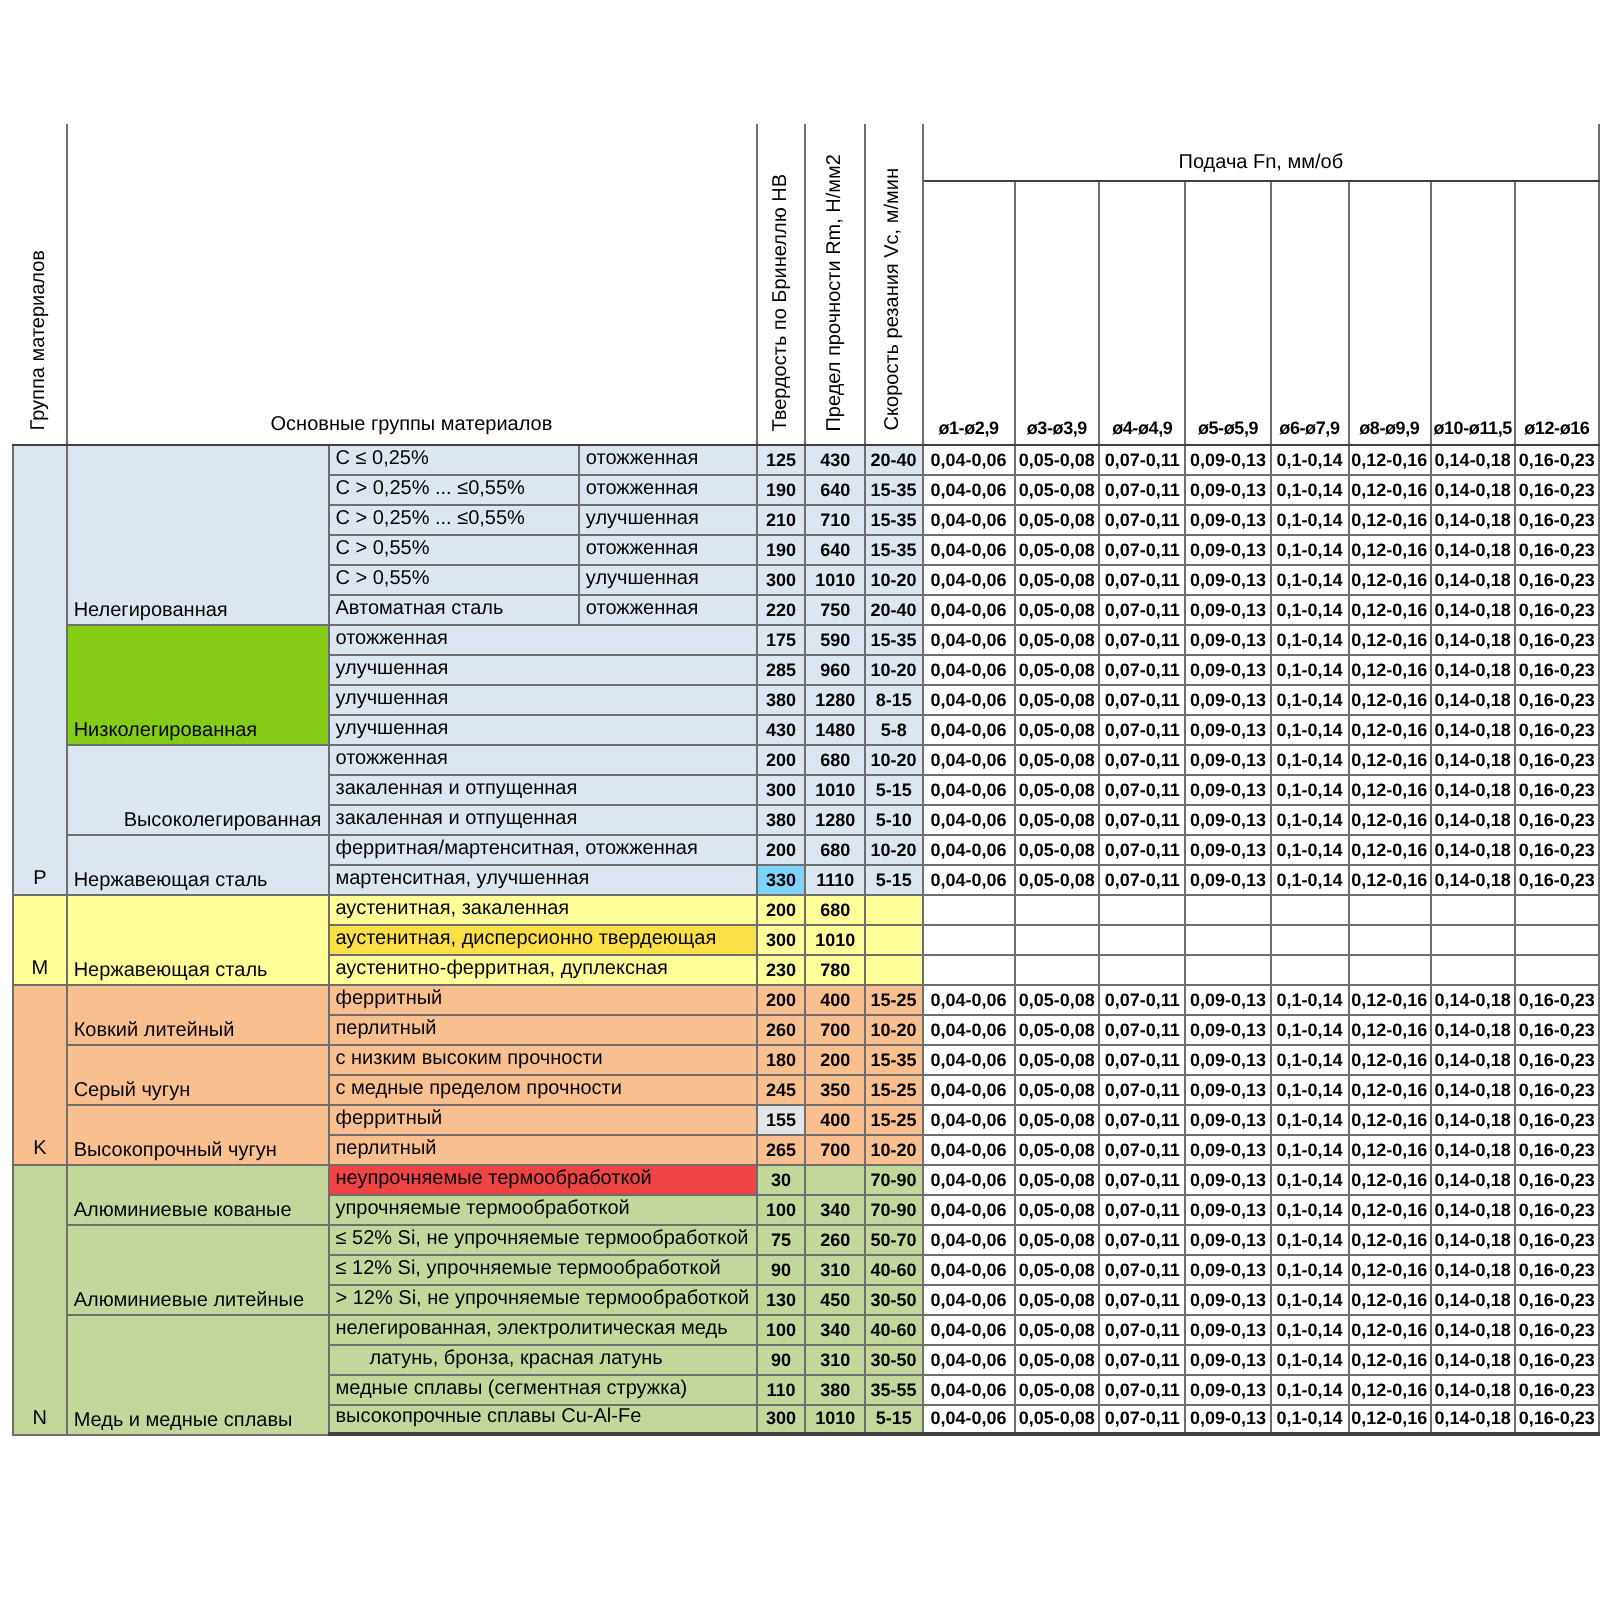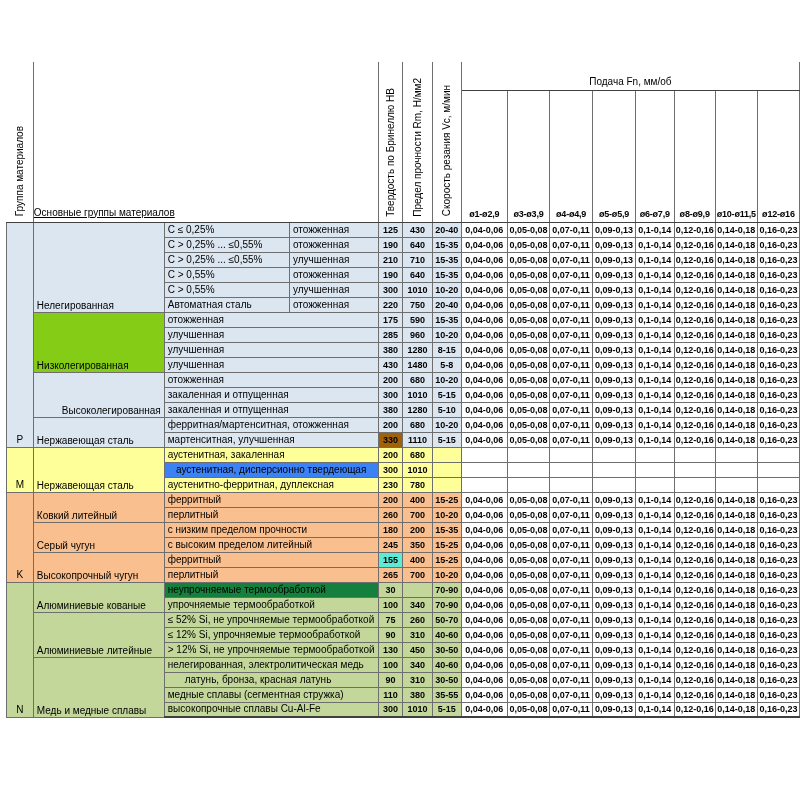--- a/index.html
+++ b/index.html
@@ -8,21 +8,21 @@
   th,td{font-size:10px;line-height:12px;overflow:hidden;white-space:nowrap;padding:0;}
   tbody tr{height:15px;}
   td{border:1px solid #6e6e6e;}
   thead th{border:1px solid #6e6e6e;border-top:none;font-weight:normal;vertical-align:bottom;background:#fff;}
   thead th:first-child{border-left:none;}
   thead th{border-bottom-color:#404040;}
   .hrow1{height:28px;}
   .hrow2{height:132px;}
   .vth{text-align:center;}
   .vtext{display:inline-block;writing-mode:vertical-rl;transform:rotate(180deg);white-space:nowrap;padding:2px 0;}
-  .main-hdr{text-align:left;padding-bottom:3px;text-decoration:underline;}
+  .main-hdr{text-align:center;padding-bottom:3px;}
   .feed-hdr{text-align:center;padding-bottom:2px;}
   .dia{text-align:center;font-weight:bold;font-size:9px;letter-spacing:-0.2px;padding-bottom:2px;}
   .mat{text-align:left;padding:0 3px;}
   .num{text-align:center;font-weight:bold;font-size:9px;}
   .grp{vertical-align:bottom;text-align:left;padding:0 3px;}
   .letter{vertical-align:bottom;text-align:center;padding-bottom:1px;}
   tbody tr:last-child td{border-bottom:2px solid #404040;}
 </style>
 </head>
 <body>
@@ -268,21 +268,21 @@
         <td class="num">0,05-0,08</td>
         <td class="num">0,07-0,11</td>
         <td class="num">0,09-0,13</td>
         <td class="num">0,1-0,14</td>
         <td class="num">0,12-0,16</td>
         <td class="num">0,14-0,18</td>
         <td class="num">0,16-0,23</td>
       </tr>
       <tr>
         <td class="mat" colspan="2" style="background: rgb(220, 230, 241);">мартенситная, улучшенная</td>
-        <td class="num" style="background: #a16207;">330</td>
+        <td class="num" style="background: #7dd3fc;">330</td>
         <td class="num" style="background: rgb(220, 230, 241);">1110</td>
         <td class="num" style="background: rgb(220, 230, 241);">5-15</td>
         <td class="num">0,04-0,06</td>
         <td class="num">0,05-0,08</td>
         <td class="num">0,07-0,11</td>
         <td class="num">0,09-0,13</td>
         <td class="num">0,1-0,14</td>
         <td class="num">0,12-0,16</td>
         <td class="num">0,14-0,18</td>
         <td class="num">0,16-0,23</td>
@@ -297,21 +297,21 @@
         <td class="num"></td>
         <td class="num"></td>
         <td class="num"></td>
         <td class="num"></td>
         <td class="num"></td>
         <td class="num"></td>
         <td class="num"></td>
         <td class="num"></td>
       </tr>
       <tr>
-        <td class="mat" colspan="2" style="background: #3b82f6; text-align: center;">аустенитная, дисперсионно твердеющая</td>
+        <td class="mat" colspan="2" style="background: #fde047;">аустенитная, дисперсионно твердеющая</td>
         <td class="num" style="background: rgb(255, 255, 153);">300</td>
         <td class="num" style="background: rgb(255, 255, 153);">1010</td>
         <td class="num" style="background: rgb(255, 255, 153);"></td>
         <td class="num"></td>
         <td class="num"></td>
         <td class="num"></td>
         <td class="num"></td>
         <td class="num"></td>
         <td class="num"></td>
         <td class="num"></td>
@@ -356,51 +356,51 @@
         <td class="num">0,05-0,08</td>
         <td class="num">0,07-0,11</td>
         <td class="num">0,09-0,13</td>
         <td class="num">0,1-0,14</td>
         <td class="num">0,12-0,16</td>
         <td class="num">0,14-0,18</td>
         <td class="num">0,16-0,23</td>
       </tr>
       <tr>
         <td class="grp" rowspan="2" style="background: rgb(250, 191, 143);">Серый чугун</td>
-        <td class="mat" colspan="2" style="background: rgb(250, 191, 143);">с низким пределом прочности</td>
+        <td class="mat" colspan="2" style="background: rgb(250, 191, 143);">с низким высоким прочности</td>
         <td class="num" style="background: rgb(250, 191, 143); margin-top: 36px;">180</td>
         <td class="num" style="background: rgb(250, 191, 143);">200</td>
         <td class="num" style="background: rgb(250, 191, 143);">15-35</td>
         <td class="num">0,04-0,06</td>
         <td class="num">0,05-0,08</td>
         <td class="num">0,07-0,11</td>
         <td class="num">0,09-0,13</td>
         <td class="num">0,1-0,14</td>
         <td class="num">0,12-0,16</td>
         <td class="num">0,14-0,18</td>
         <td class="num">0,16-0,23</td>
       </tr>
       <tr>
-        <td class="mat" colspan="2" style="background: rgb(250, 191, 143);">с высоким пределом литейный</td>
+        <td class="mat" colspan="2" style="background: rgb(250, 191, 143);">с медные пределом прочности</td>
         <td class="num" style="background: rgb(250, 191, 143);">245</td>
         <td class="num" style="background: rgb(250, 191, 143); margin-top: 24px;">350</td>
         <td class="num" style="background: rgb(250, 191, 143);">15-25</td>
         <td class="num">0,04-0,06</td>
         <td class="num">0,05-0,08</td>
         <td class="num">0,07-0,11</td>
         <td class="num">0,09-0,13</td>
         <td class="num">0,1-0,14</td>
         <td class="num">0,12-0,16</td>
         <td class="num">0,14-0,18</td>
         <td class="num">0,16-0,23</td>
       </tr>
       <tr>
         <td class="grp" rowspan="2" style="background: rgb(250, 191, 143);">Высокопрочный чугун</td>
         <td class="mat" colspan="2" style="background: rgb(250, 191, 143);">ферритный</td>
-        <td class="num" style="background: #5eead4;">155</td>
+        <td class="num" style="background: #e5e5e5;">155</td>
         <td class="num" style="background: rgb(250, 191, 143);">400</td>
         <td class="num" style="background: rgb(250, 191, 143);">15-25</td>
         <td class="num">0,04-0,06</td>
         <td class="num">0,05-0,08</td>
         <td class="num">0,07-0,11</td>
         <td class="num">0,09-0,13</td>
         <td class="num">0,1-0,14</td>
         <td class="num">0,12-0,16</td>
         <td class="num">0,14-0,18</td>
         <td class="num">0,16-0,23</td>
@@ -415,21 +415,21 @@
         <td class="num">0,07-0,11</td>
         <td class="num">0,09-0,13</td>
         <td class="num">0,1-0,14</td>
         <td class="num">0,12-0,16</td>
         <td class="num">0,14-0,18</td>
         <td class="num">0,16-0,23</td>
       </tr>
       <tr>
         <td class="letter" rowspan="9" style="background: rgb(196, 215, 155);">N</td>
         <td class="grp" rowspan="2" style="background: rgb(196, 215, 155);">Алюминиевые кованые</td>
-        <td class="mat" colspan="2" style="background: #15803d;">неупрочняемые термообработкой</td>
+        <td class="mat" colspan="2" style="background: #ef4444;">неупрочняемые термообработкой</td>
         <td class="num" style="background: rgb(196, 215, 155);">30</td>
         <td class="num" style="background: rgb(196, 215, 155);"></td>
         <td class="num" style="background: rgb(196, 215, 155);">70-90</td>
         <td class="num">0,04-0,06</td>
         <td class="num">0,05-0,08</td>
         <td class="num">0,07-0,11</td>
         <td class="num">0,09-0,13</td>
         <td class="num">0,1-0,14</td>
         <td class="num">0,12-0,16</td>
         <td class="num">0,14-0,18</td>

